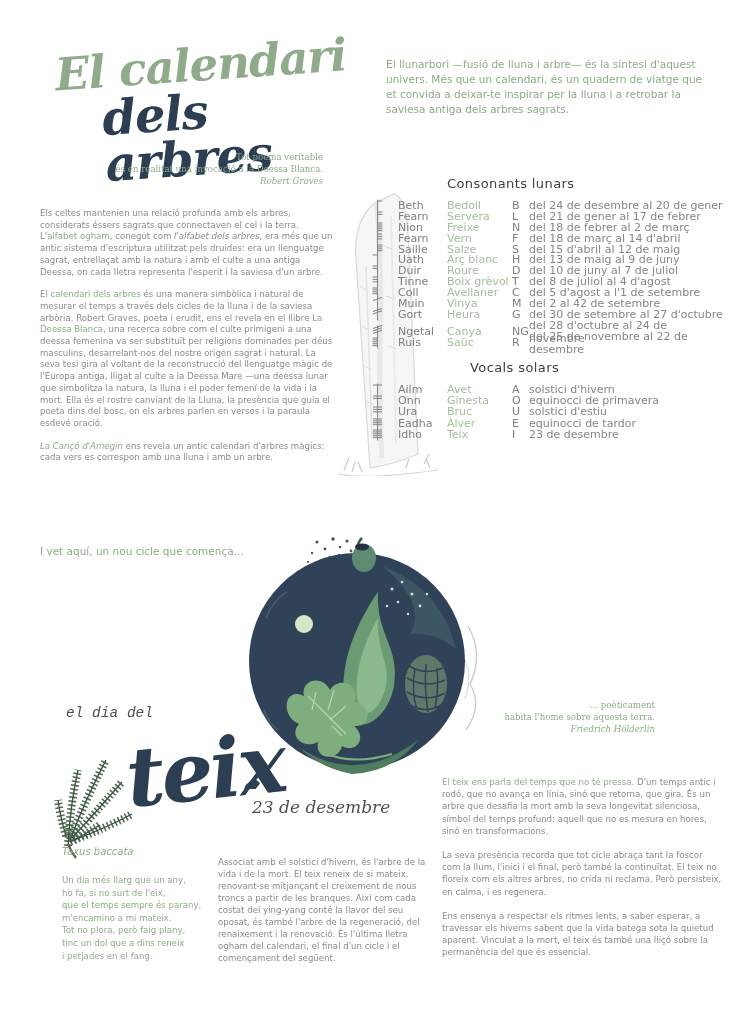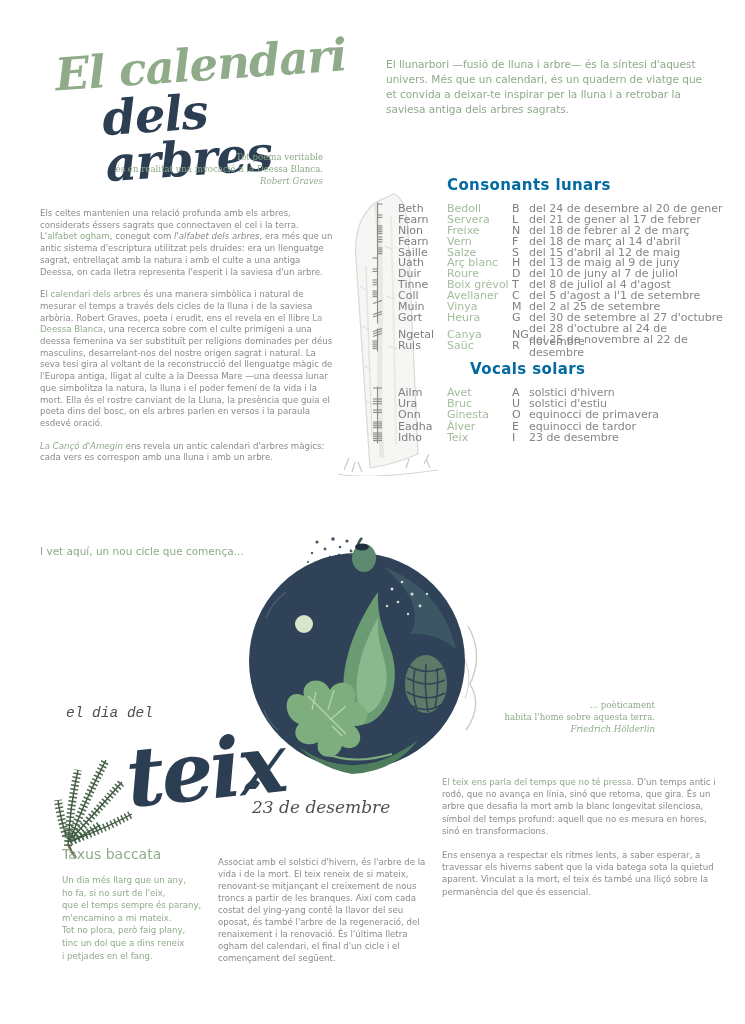--- a/index.html
+++ b/index.html
@@ -25,21 +25,21 @@
   .quote .author{font-style:italic;}
   .q-graves{left:58px;top:151px;width:265px;}
   .q-holderlin{left:420px;top:699px;width:235px;}
   
   .body-col{left:40px;top:208px;width:296px;font-size:8.6px;line-height:11.7px;color:var(--gray);}
   .body-col p{margin:0 0 11px 0;}
   
   .tbl{width:352px;}
   .tbl-consonants{left:372px;top:176px;}
   .tbl-vowels{left:372px;top:360px;}
-  .tbl-title{font-size:15px;color:#0369a1;letter-spacing:.4px;font-weight:bold;}
+  .tbl-title{font-size:13px;color:#404040;letter-spacing:.4px;}
   .tbl-consonants .tbl-title{margin-left:75px;}
   .tbl-vowels .tbl-title{margin-left:98px;}
   .trows{margin-top:8px;}
   .trow{display:grid;grid-template-columns:26px 49px 65px 17px auto;align-items:center;
         height:10.9px;font-size:11px;}
   .tbl-vowels .trow{height:11.2px;}
   .c-name{color:#7e7e7e;}
   .c-tree{color:var(--greenlight);}
   .c-letter{color:#7e7e7e;}
   .c-dates{color:#868686;}
@@ -47,21 +47,21 @@
   
   .cycle-line{left:40px;top:545px;font-size:10.5px;color:var(--green);}
   
   .kicker{left:66px;top:705px;font-family:Liberation Mono, monospace;font-style:italic;
           font-size:14.5px;color:#4f4f4f;}
   .teix-script{left:126px;top:722px;font-family:"DejaVu Serif",serif;font-style:italic;
           font-weight:bold;font-size:82px;color:var(--navy);transform:rotate(-6deg);
           letter-spacing:-3px;}
   .teix-date{left:252px;top:797px;font-family:"DejaVu Serif",serif;font-style:italic;
           font-size:17px;color:#4f4f4f;}
-  .latin{left:62px;top:846px;font-size:14px;color:var(--green);}
+  .latin{left:62px;top:846px;font-size:10px;font-style:italic;color:var(--green);}
   .poem{left:62px;top:874px;font-size:8.6px;line-height:12.6px;color:var(--green);}
   .mid-col{left:218px;top:856px;width:213px;font-size:8.6px;line-height:12px;color:var(--gray);}
   .right-col{left:442px;top:776px;width:281px;font-size:8.6px;line-height:12.2px;color:var(--gray);}
   .right-col p{margin:0 0 12px 0;}
 </style>
 </head>
 <body>
 
 <div class="page">
 
@@ -226,21 +226,21 @@
         <div class="trow">
           <span class="c-ogham">
             <svg width="11" height="13" viewBox="0 0 11 13">
               <line x1="5.5" y1="0.5" x2="5.5" y2="12.5" stroke="#8a8a8a" stroke-width="1.1"></line>
               <line x1="1" y1="3.6" x2="10" y2="0.3999999999999999" stroke="#8a8a8a" stroke-width="1.1"></line>
             </svg>
           </span>
           <span class="c-name">Muin</span>
           <span class="c-tree">Vinya</span>
           <span class="c-letter">M</span>
-          <span class="c-dates">del 2 al 25 de setembre</span>
+          <span class="c-dates">del 2 al 42 de setembre</span>
         </div>
         <div class="trow">
           <span class="c-ogham">
             <svg width="11" height="13" viewBox="0 0 11 13">
               <line x1="5.5" y1="0.5" x2="5.5" y2="12.5" stroke="#8a8a8a" stroke-width="1.1"></line>
               <line x1="1" y1="3.6" x2="10" y2="0.3999999999999999" stroke="#8a8a8a" stroke-width="1.1"></line>
               <line x1="1" y1="6" x2="10" y2="2.8000000000000003" stroke="#8a8a8a" stroke-width="1.1"></line>
             </svg>
           </span>
           <span class="c-name">Gort</span>
@@ -295,40 +295,40 @@
           <span class="c-tree">Avet</span>
           <span class="c-letter">A</span>
           <span class="c-dates">solstici d'hivern</span>
         </div>
         <div class="trow">
           <span class="c-ogham">
             <svg width="11" height="13" viewBox="0 0 11 13">
               <line x1="5.5" y1="0.5" x2="5.5" y2="12.5" stroke="#8a8a8a" stroke-width="1.1"></line>
               <line x1="1" y1="2" x2="10" y2="2" stroke="#8a8a8a" stroke-width="1.1"></line>
               <line x1="1" y1="4.4" x2="10" y2="4.4" stroke="#8a8a8a" stroke-width="1.1"></line>
+            </svg>
+          </span>
+          <span class="c-name">Onn</span>
+          <span class="c-tree">Ginesta</span>
+          <span class="c-letter">O</span>
+          <span class="c-dates">equinocci de primavera</span>
+        </div>
+        <div class="trow">
+          <span class="c-ogham">
+            <svg width="11" height="13" viewBox="0 0 11 13">
+              <line x1="5.5" y1="0.5" x2="5.5" y2="12.5" stroke="#8a8a8a" stroke-width="1.1"></line>
+              <line x1="1" y1="2" x2="10" y2="2" stroke="#8a8a8a" stroke-width="1.1"></line>
+              <line x1="1" y1="4.4" x2="10" y2="4.4" stroke="#8a8a8a" stroke-width="1.1"></line>
               <line x1="1" y1="6.8" x2="10" y2="6.8" stroke="#8a8a8a" stroke-width="1.1"></line>
             </svg>
           </span>
           <span class="c-name">Ura</span>
           <span class="c-tree">Bruc</span>
           <span class="c-letter">U</span>
           <span class="c-dates">solstici d'estiu</span>
-        </div>
-        <div class="trow">
-          <span class="c-ogham">
-            <svg width="11" height="13" viewBox="0 0 11 13">
-              <line x1="5.5" y1="0.5" x2="5.5" y2="12.5" stroke="#8a8a8a" stroke-width="1.1"></line>
-              <line x1="1" y1="2" x2="10" y2="2" stroke="#8a8a8a" stroke-width="1.1"></line>
-              <line x1="1" y1="4.4" x2="10" y2="4.4" stroke="#8a8a8a" stroke-width="1.1"></line>
-            </svg>
-          </span>
-          <span class="c-name">Onn</span>
-          <span class="c-tree">Ginesta</span>
-          <span class="c-letter">O</span>
-          <span class="c-dates">equinocci de primavera</span>
         </div>
         <div class="trow">
           <span class="c-ogham">
             <svg width="11" height="13" viewBox="0 0 11 13">
               <line x1="5.5" y1="0.5" x2="5.5" y2="12.5" stroke="#8a8a8a" stroke-width="1.1"></line>
               <line x1="1" y1="2" x2="10" y2="2" stroke="#8a8a8a" stroke-width="1.1"></line>
               <line x1="1" y1="3.9" x2="10" y2="3.9" stroke="#8a8a8a" stroke-width="1.1"></line>
               <line x1="1" y1="5.8" x2="10" y2="5.8" stroke="#8a8a8a" stroke-width="1.1"></line>
               <line x1="1" y1="7.699999999999999" x2="10" y2="7.699999999999999" stroke="#8a8a8a" stroke-width="1.1"></line>
             </svg>
@@ -442,17 +442,18 @@
       <div>que el temps sempre és parany,</div>
       <div>m'encamino a mi mateix.</div>
       <div>Tot no plora, però faig plany,</div>
       <div>tinc un dol que a dins reneix</div>
       <div>i petjades en el fang.</div>
     </div>
 
   <div class="abs mid-col">Associat amb el solstici d'hivern, és l'arbre de la vida i de la mort. El teix reneix de si mateix, renovant-se mitjançant el creixement de nous troncs a partir de les branques. Així com cada costat del ying-yang conté la llavor del seu oposat, és també l'arbre de la regeneració, del renaixement i la renovació. És l'última lletra ogham del calendari, el final d'un cicle i el començament del següent.</div>
 
   <div class="abs right-col">
-    <p><span class="seg green">El teix ens parla del temps que no té pressa.</span><span class="seg "> D'un temps antic i rodó, que no avança en línia, sinó que retorna, que gira. És un arbre que desafia la mort amb la blanc longevitat silenciosa, símbol del temps profund: aquell que no es mesura en hores, sinó en transformacions.</span></p>
+    <p><span class="seg green">El teix ens parla del temps que no té pressa.</span><span class="seg "> D'un temps antic i rodó, que no avança en línia, sinó que retorna, que gira. És un arbre que desafia la mort amb la seva longevitat silenciosa, símbol del temps profund: aquell que no es mesura en hores, sinó en transformacions.</span></p>
+    <p>La seva presència recorda que tot cicle abraça tant la foscor com la llum, l'inici i el final, però també la continuïtat. El teix no floreix com els altres arbres, no crida ni reclama. Però persisteix, en calma, i es regenera.</p>
     <p>Ens ensenya a respectar els ritmes lents, a saber esperar, a travessar els hiverns sabent que la vida batega sota la quietud aparent. Vinculat a la mort, el teix és també una lliçó sobre la permanència del que és essencial.</p>
   </div>
 
 </div>
 
 </body></html>

